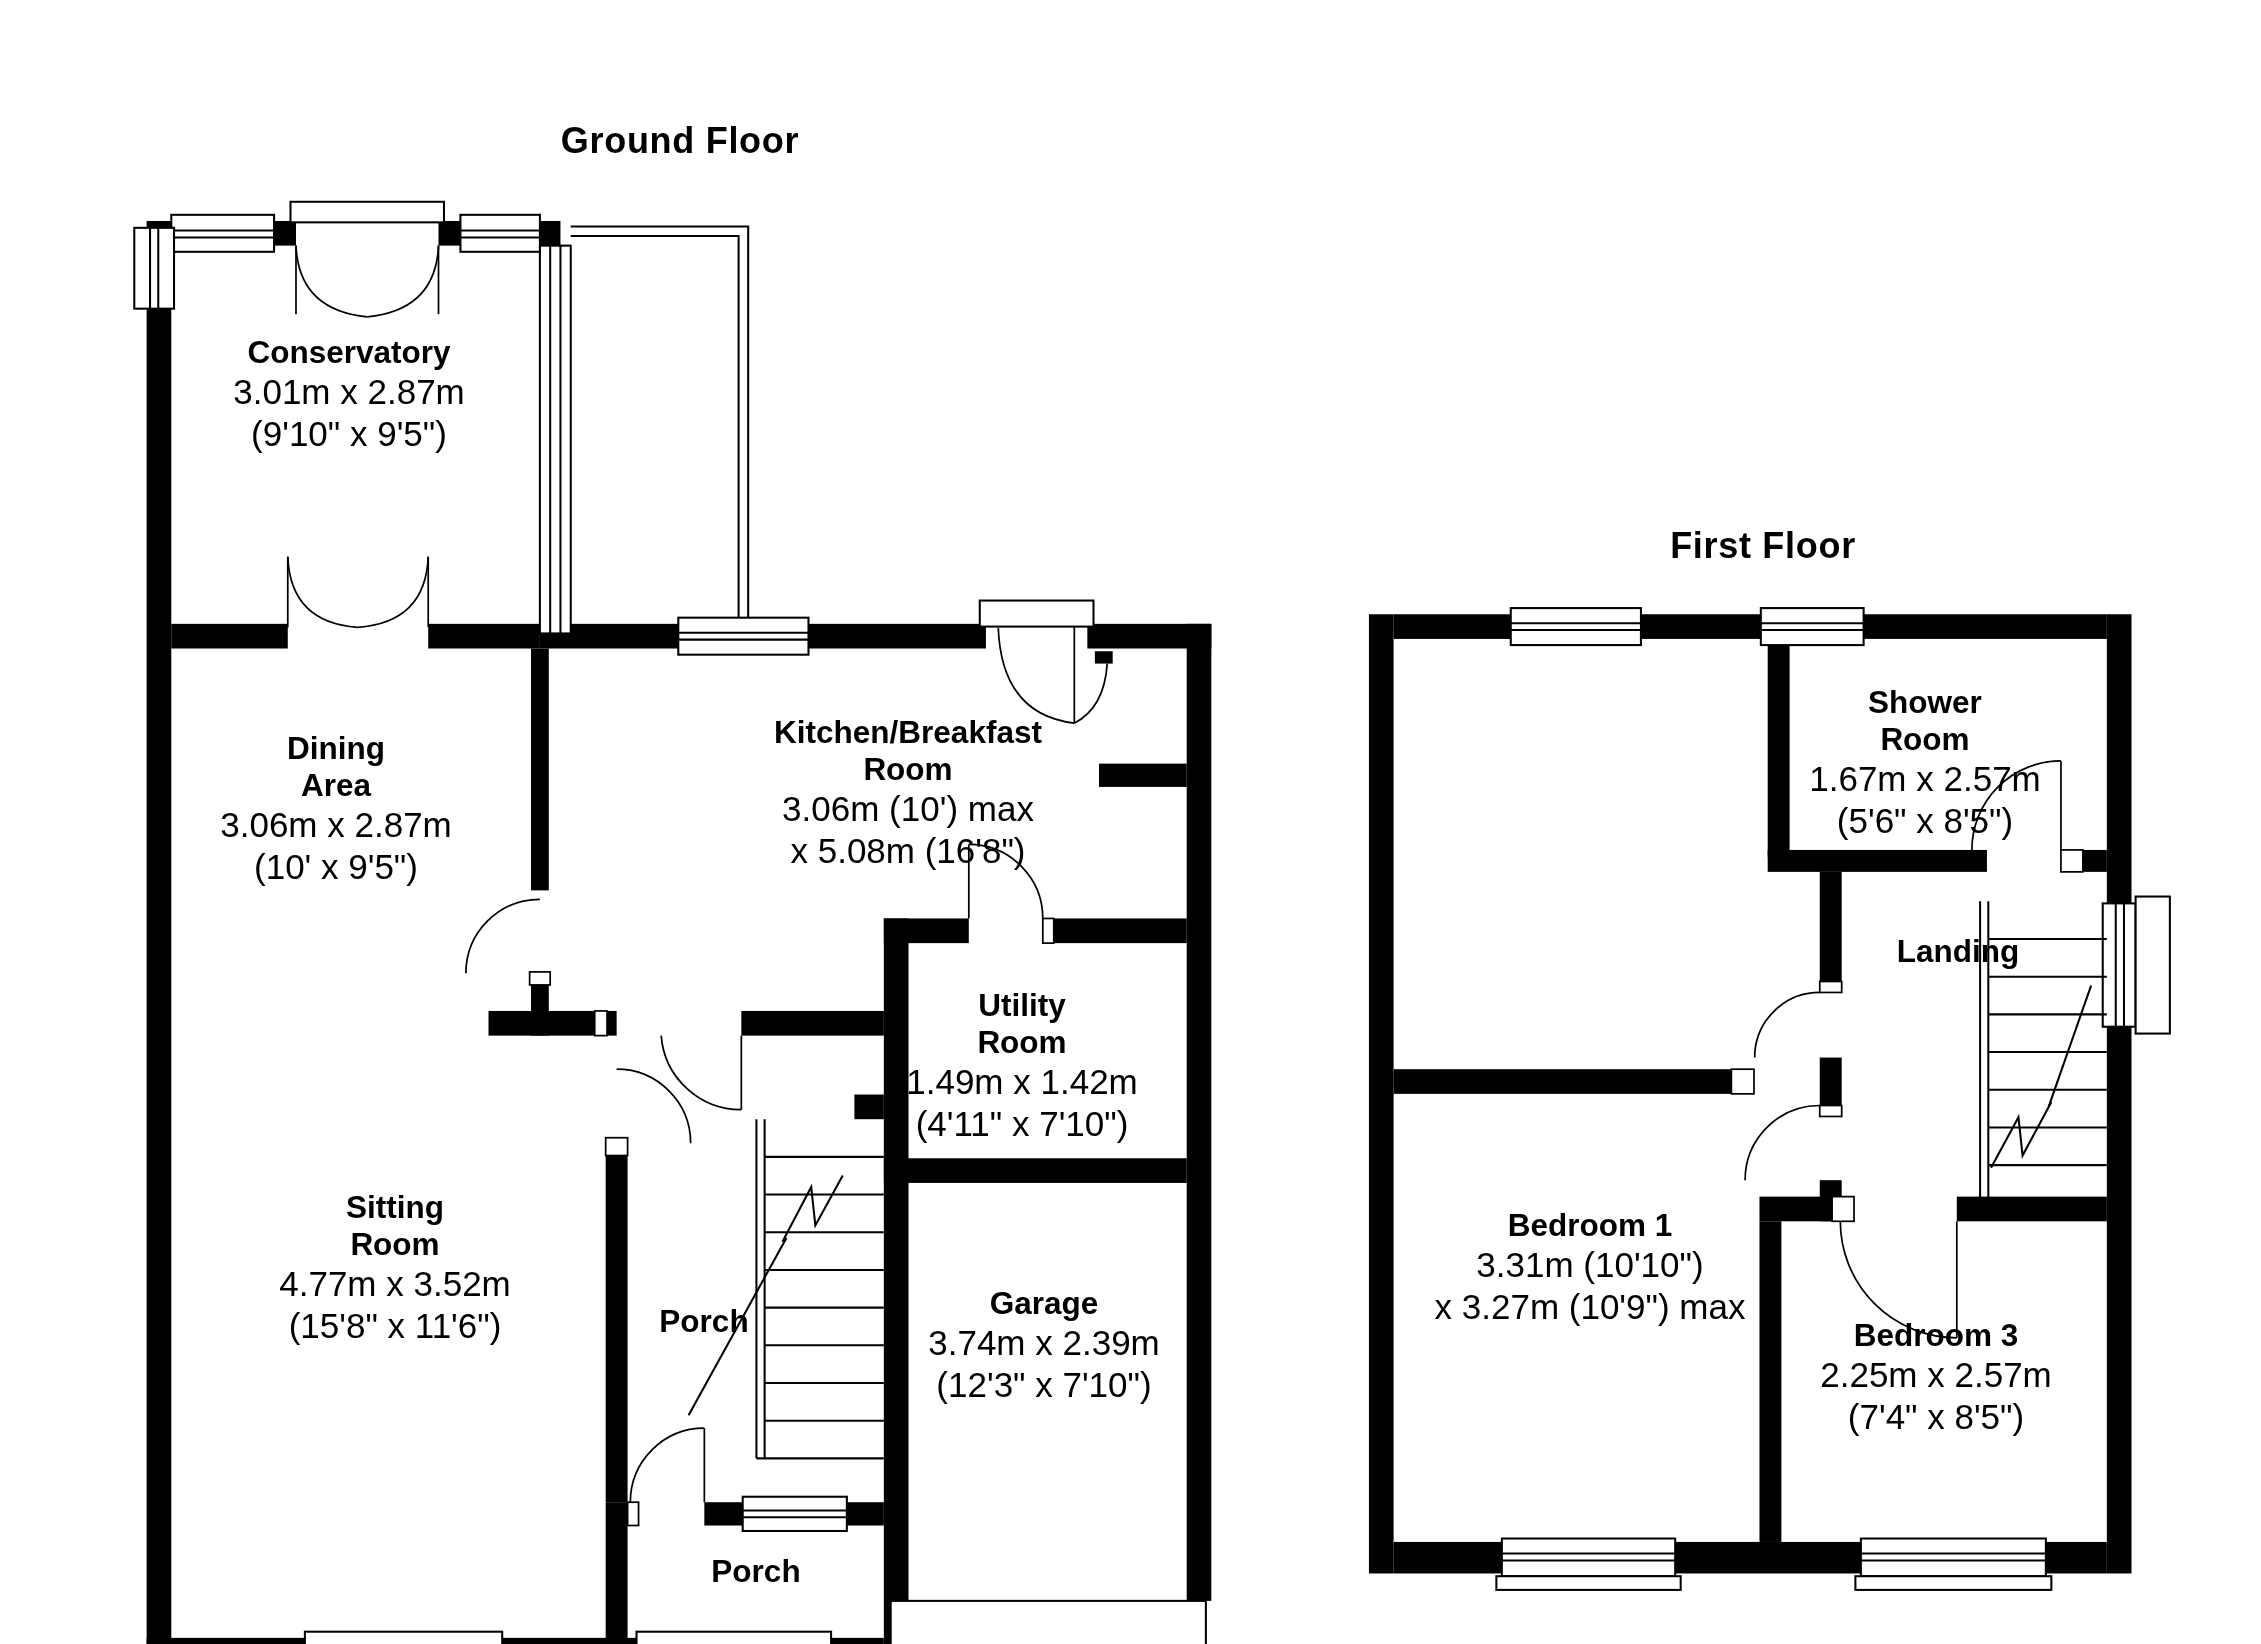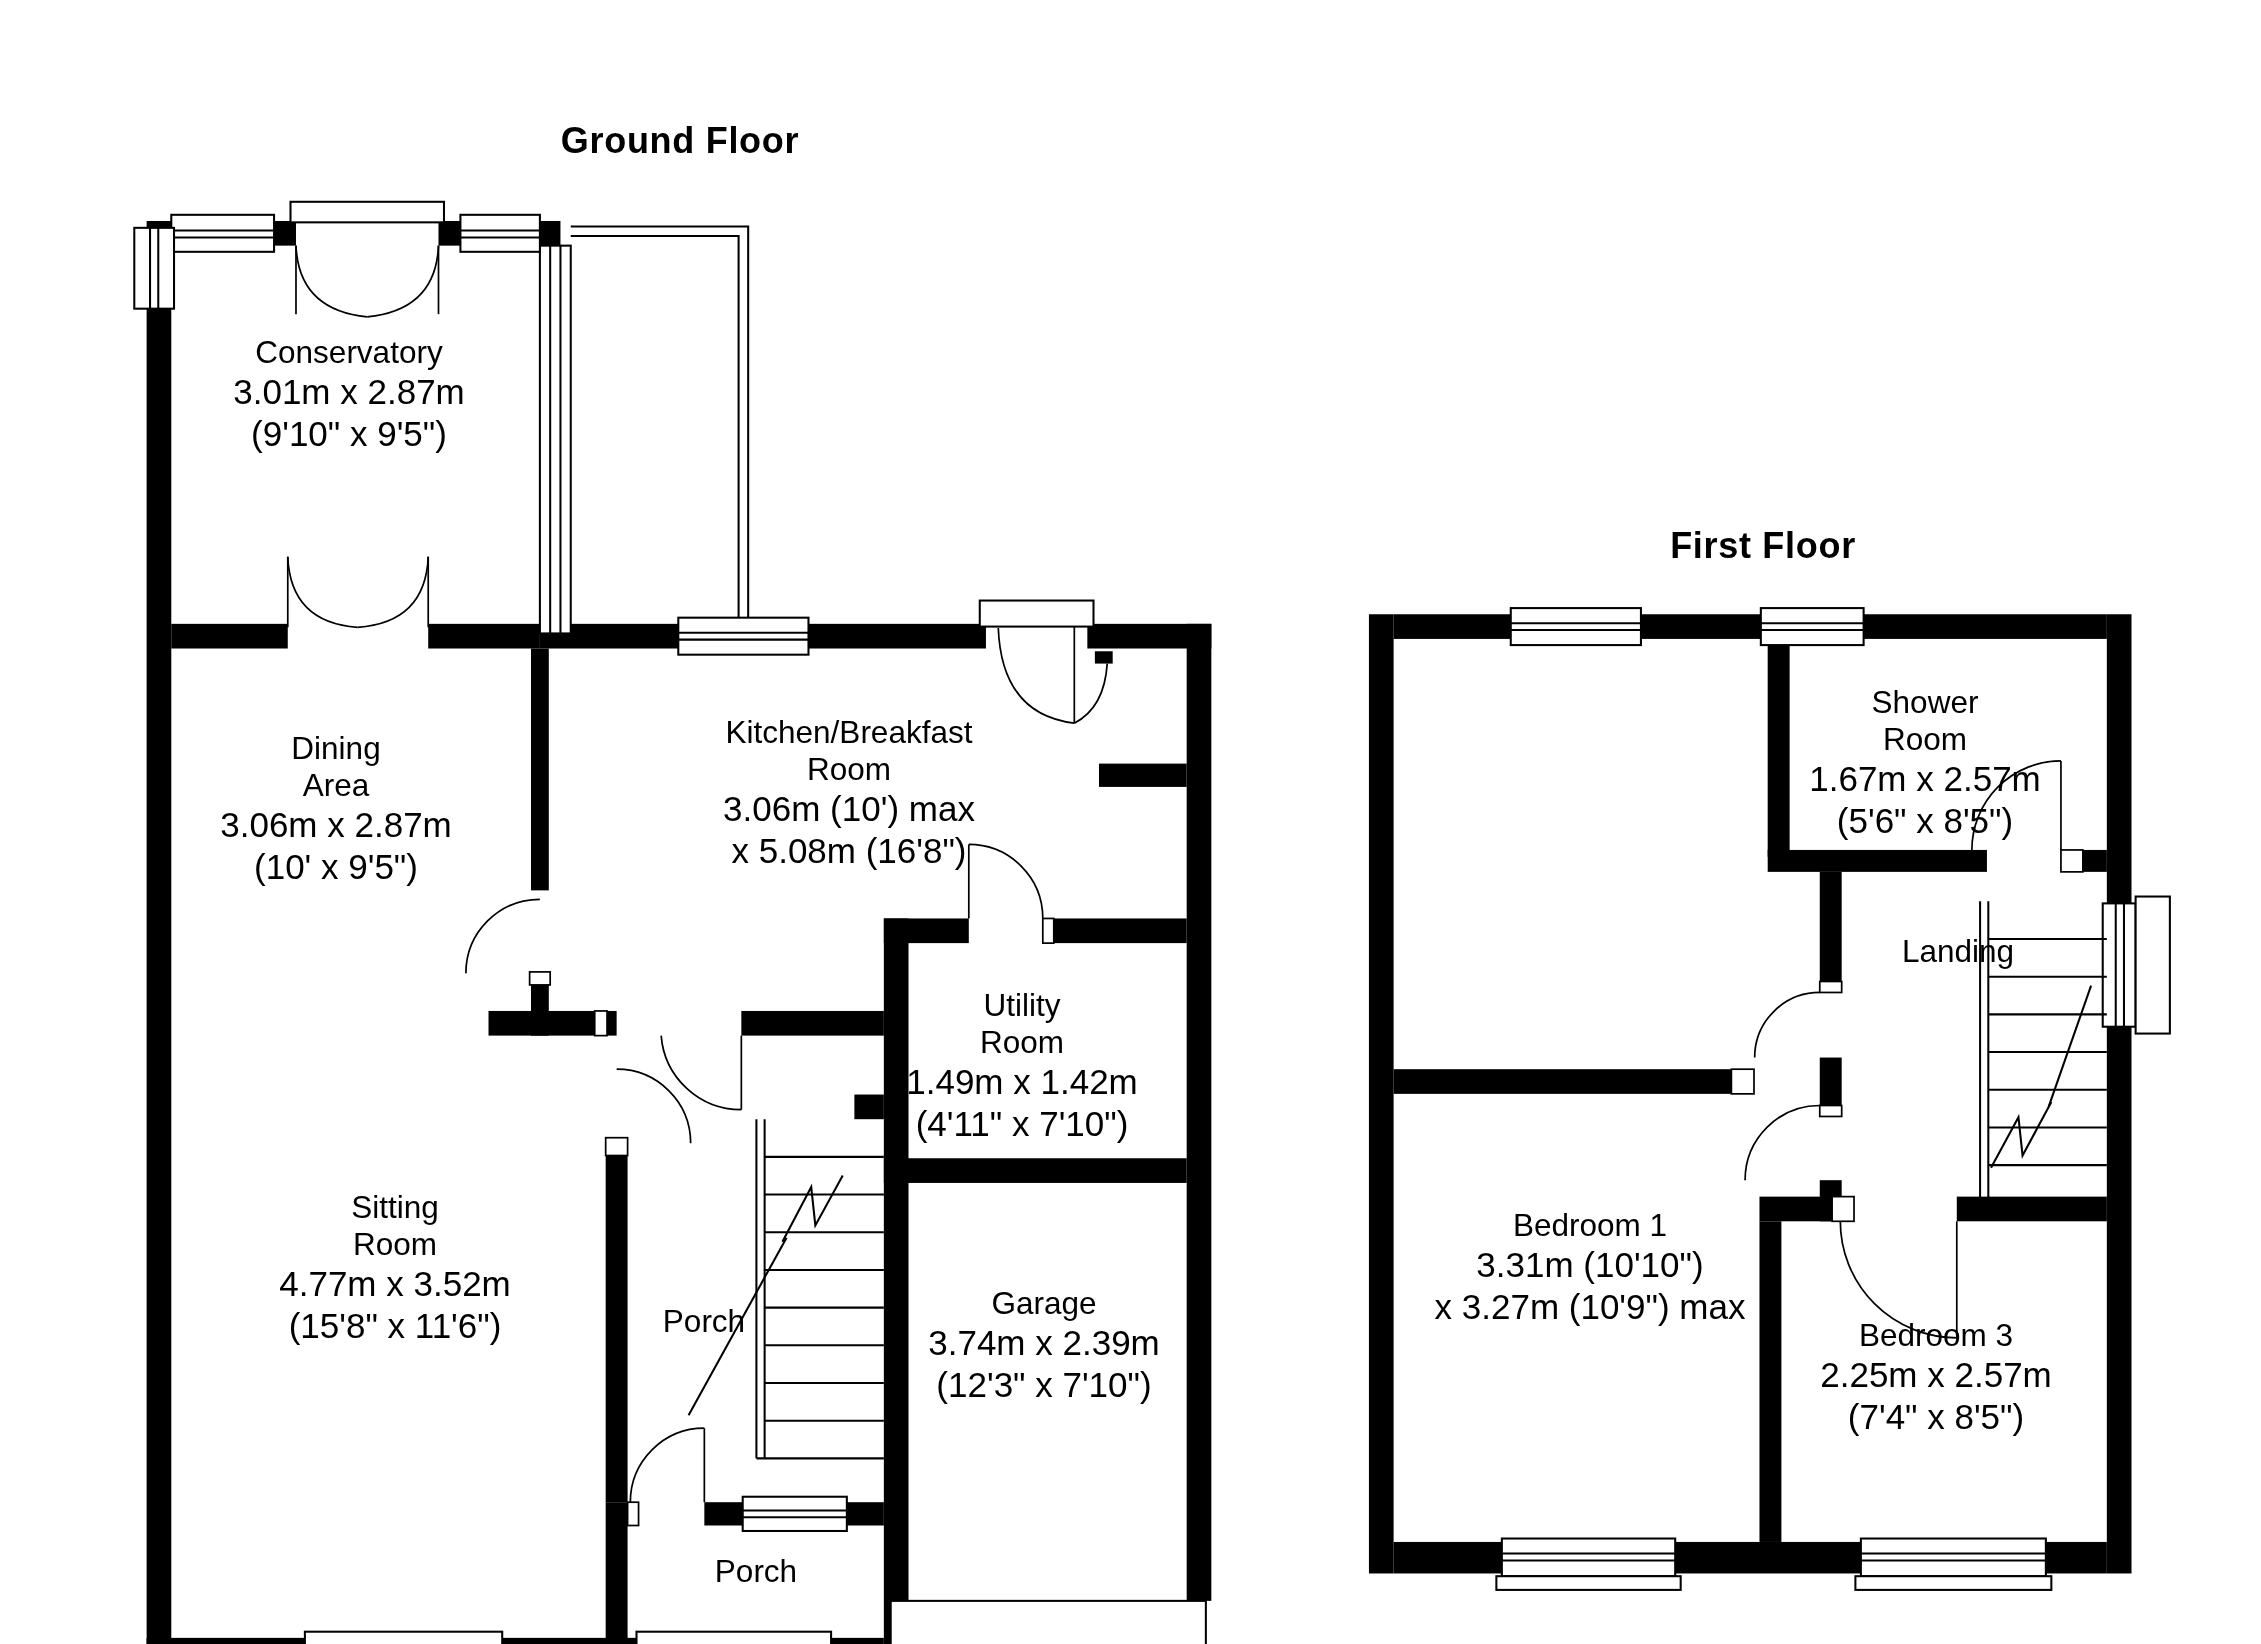--- a/index.html
+++ b/index.html
@@ -2,21 +2,21 @@
 <html style="font-size:11px"><head>
 <meta charset="utf-8">
 <style>
   html,body{margin:0;padding:0;background:#ffffff;}
   #plan{position:relative;width:2261px;height:1645px;background:#ffffff;overflow:hidden;
         font-family:"Liberation Sans",sans-serif;color:#000;margin-top:48px;}
   #plan svg{position:absolute;left:0;top:0;}
   .floor-title{position:absolute;transform:translateX(-50%);font-size:36px;font-weight:700;
                white-space:nowrap;letter-spacing:0.7px;}
   .room-label{position:absolute;transform:translateX(-50%);text-align:center;line-height:1.18;}
-  .room-name{display:block;font-size:31.5px;font-weight:400;white-space:pre-line;}
+  .room-name{display:block;font-size:31.5px;font-weight:700;white-space:pre-line;}
   .room-dim{display:block;font-size:35px;font-weight:400;white-space:nowrap;line-height:1.2;}
 </style>
 </head>
 <body>
 
 <div id="plan">
 
 <svg width="2261" height="1645" viewBox="0 0 3300 2400">
 
   <g>
@@ -272,21 +272,21 @@
     <span class="room-dim">(9'10" x 9'5")</span>
   </div>
 
   <div class="room-label" style="left:336px;top:682px;">
     <span class="room-name">Dining
 Area</span>
     <span class="room-dim">3.06m x 2.87m</span>
     <span class="room-dim">(10' x 9'5")</span>
   </div>
 
-  <div class="room-label" style="left:849px;top:666px;">
+  <div class="room-label" style="left:908px;top:666px;">
     <span class="room-name">Kitchen/Breakfast
 Room</span>
     <span class="room-dim">3.06m (10') max</span>
     <span class="room-dim">x 5.08m (16'8")</span>
   </div>
 
   <div class="room-label" style="left:1022px;top:939px;">
     <span class="room-name">Utility
 Room</span>
     <span class="room-dim">1.49m x 1.42m</span>

